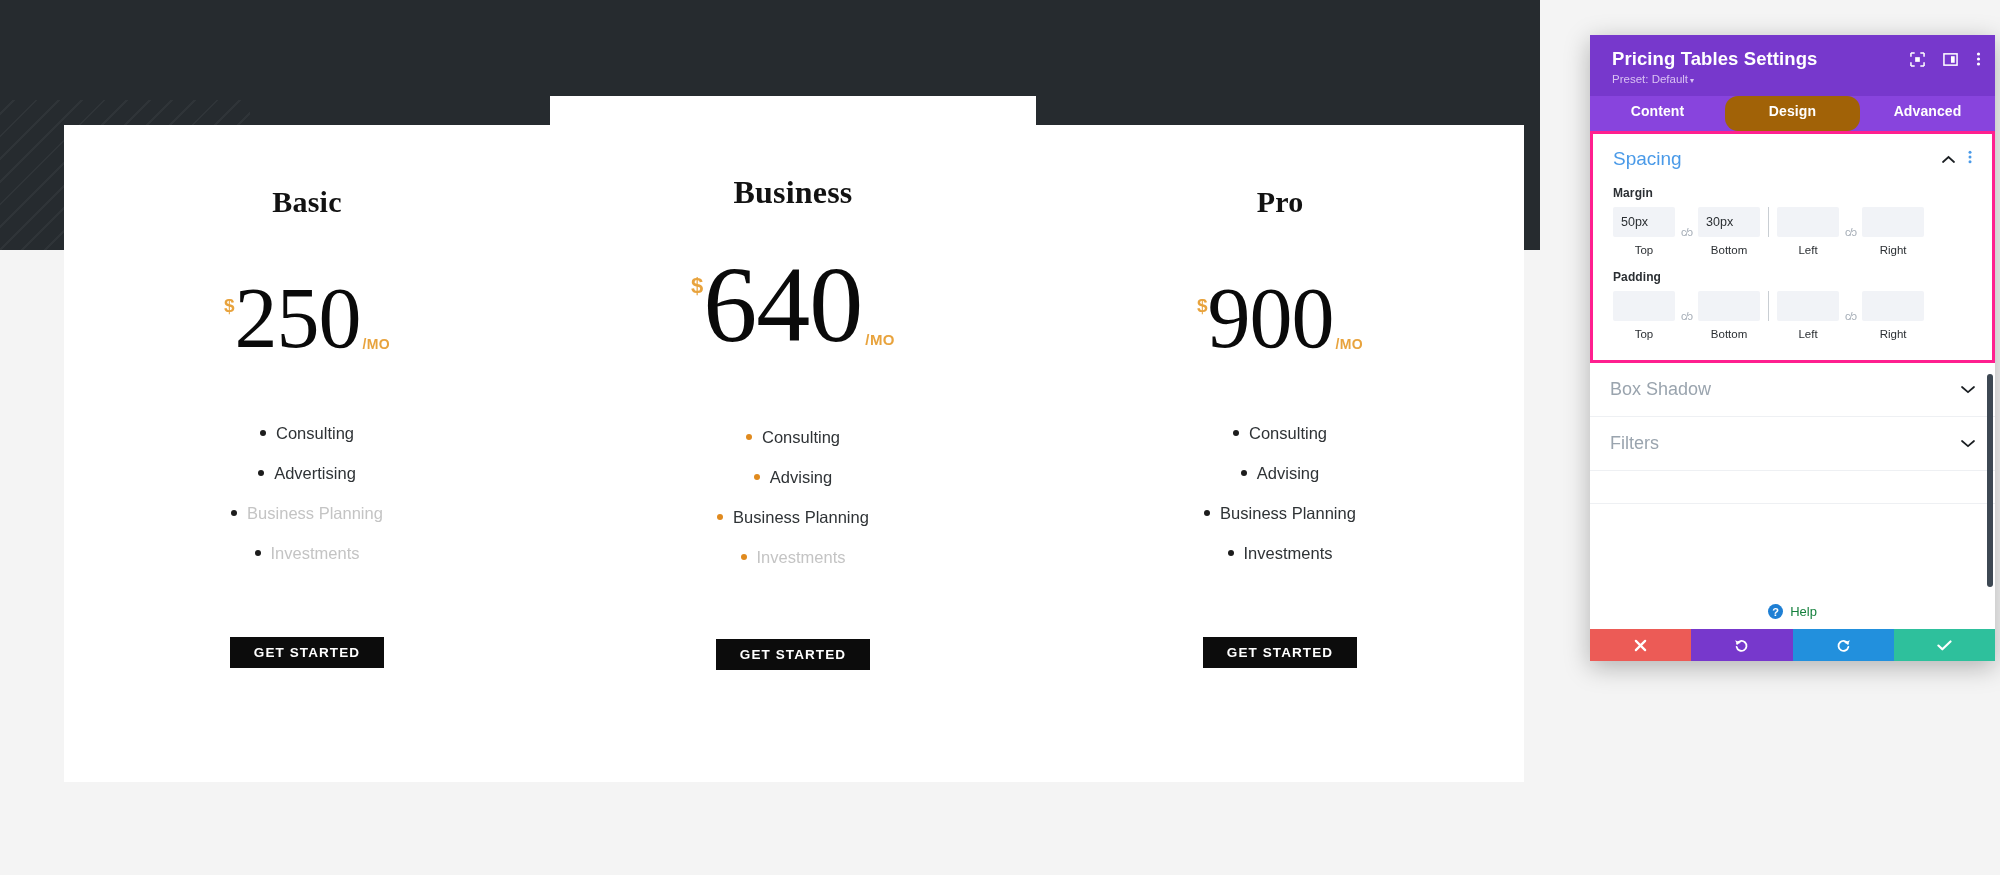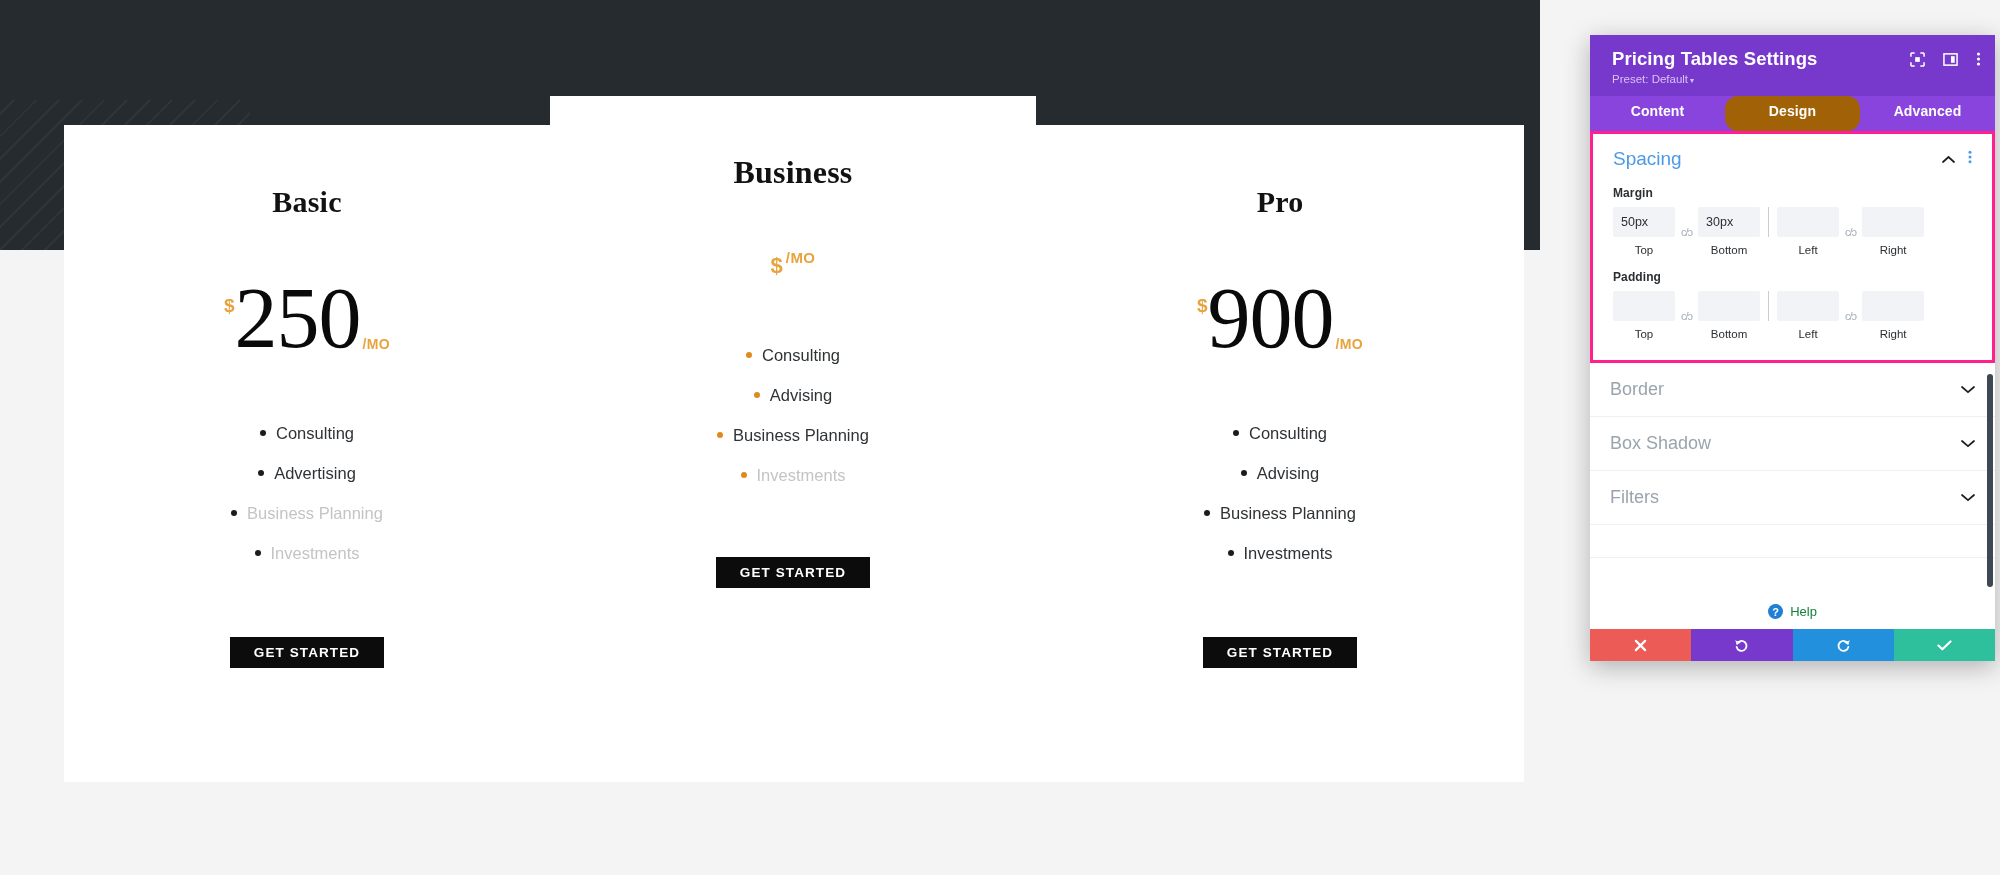--- a/index.html
+++ b/index.html
@@ -44,21 +44,21 @@
   .plan-business { width:486px; margin-top:0px; height:686px; z-index:3; box-shadow:0 0 0 rgba(0,0,0,0); }
   .plan-pro   { width:488px; margin-top:29px; height:657px; }
 
   .plan-title {
     font-family:"Liberation Serif", serif;
     font-weight:700;
     color:#121212;
     letter-spacing:.2px;
   }
   .plan-basic .plan-title, .plan-pro .plan-title { font-size:30px; padding-top:60px; }
-  .plan-business .plan-title { font-size:32px; padding-top:58px; }
+  .plan-business .plan-title { font-size:32px; padding-top:78px; }
 
   .price-row {
     font-family:"Liberation Serif", serif;
     color:#0a0a0a;
     line-height:1;
     display:flex; align-items:flex-start; justify-content:center;
   }
   .plan-basic .price-row, .plan-pro .price-row { margin-top:56px; }
   .plan-business .price-row { margin-top:40px; }
 
@@ -256,20 +256,21 @@
       </ul>
       <div class="cta-wrap">
         <button class="cta">GET STARTED</button>
       </div>
     </div>
 
     <div class="plan plan-business">
       <div class="plan-title">Business</div>
       <div class="price-row">
         <span class="currency">$</span>
+        <span class="amount">640</span>
         <span class="per">/MO</span>
       </div>
       <ul class="features">
         <li><span class="dot"></span><span>Consulting</span></li>
         <li><span class="dot"></span><span>Advising</span></li>
         <li><span class="dot"></span><span>Business Planning</span></li>
         <li class="muted"><span class="dot"></span><span>Investments</span></li>
       </ul>
       <div class="cta-wrap">
         <button class="cta">GET STARTED</button>
@@ -402,28 +403,20 @@
             <div class="linkbtn">c/ɔ</div>
             <div class="cell">
               <input type="text" value="" style="">
               <div class="cap">Right</div>
             </div>
           </div>
         </div>
       </div>
 
       <div class="accordion-row">
-        <span class="atitle">Border</span>
-        <span class="chevron">
-          <svg width="14" height="9" viewBox="0 0 14 9" aria-hidden="true">
-              <path d="M1 2L7 7.2L13 2" stroke="#1b1f23" stroke-width="1.7" fill="none" stroke-linecap="round"></path>
-            </svg>
-        </span>
-      </div>
-      <div class="accordion-row">
         <span class="atitle">Box Shadow</span>
         <span class="chevron">
           <svg width="14" height="9" viewBox="0 0 14 9" aria-hidden="true">
               <path d="M1 2L7 7.2L13 2" stroke="#1b1f23" stroke-width="1.7" fill="none" stroke-linecap="round"></path>
             </svg>
         </span>
       </div>
       <div class="accordion-row">
         <span class="atitle">Filters</span>
         <span class="chevron">

